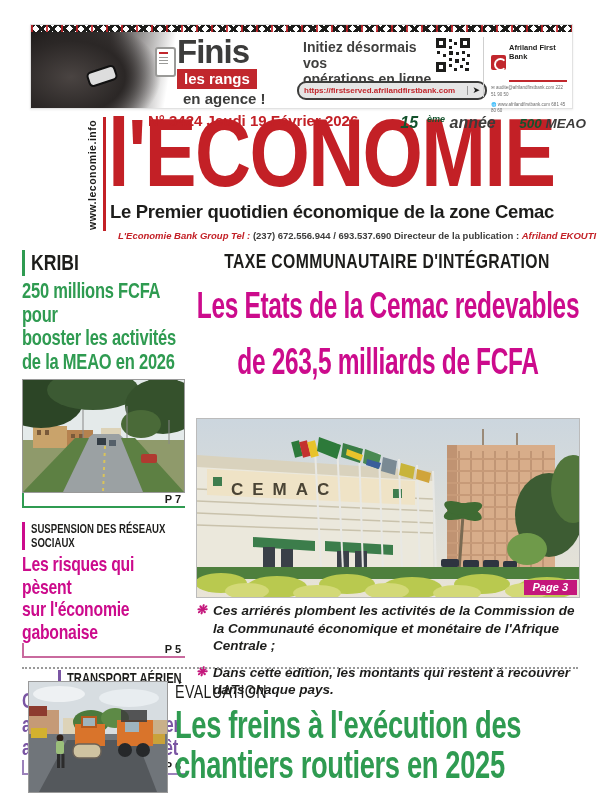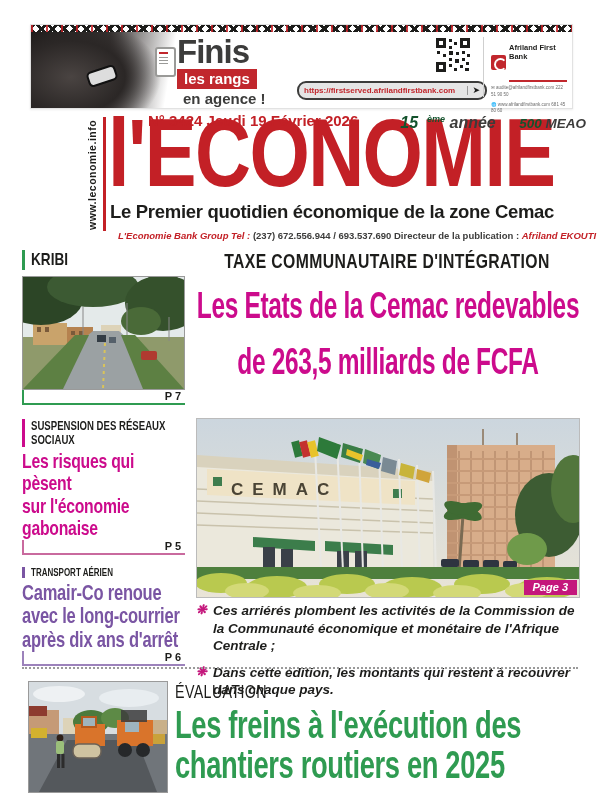--- a/index.html
+++ b/index.html
@@ -106,20 +106,24 @@
     <div class="ad-pattern"></div>
     <div class="ad-photo">
       <div class="ad-watch"></div>
     </div>
     <div class="ad-promo">
       <div class="ad-phone-icon"></div>
       <div class="ad-finis">Finis</div>
       <div class="ad-badge">les rangs</div>
       <div class="ad-agence">en agence !</div>
     </div>
+    <div class="ad-mid">
+      <div class="ad-msg pre">Initiez désormais vos
+opérations en ligne</div>
+    </div>
     <div class="ad-url-row">
       <span class="ad-url">https://firstserved.afrilandfirstbank.com</span>
       <span class="ad-cursor">➤</span>
     </div>
     <div class="ad-qr">
       <svg width="36" height="36" viewBox="0 0 36 36">
         <rect width="36" height="36" fill="#fff"></rect>
         <g fill="#1d1d1b">
           <rect x="1" y="1" width="10" height="10"></rect>
             <rect x="25" y="1" width="10" height="10"></rect>
@@ -174,22 +178,27 @@
   <div class="abs mast-pub">
     <span class="red">L'Economie Bank Group Tel :</span>
     <span>(237) 672.556.944  / 693.537.690</span>
     <span>Directeur de la publication :</span>
     <span class="red">Afriland EKOUTI</span>
   </div>
 
   <div class="abs sidebar">
 
     <div>
-      <div class="kicker-row" style="border-color:#2f9b51;font-size:17px;">
+      <div class="kicker-row" style="border-color:#2f9b51;font-size:22px;">
         <div class="cx80">KRIBI</div>
+      </div>
+      <div class="sb-headline" style="color:#2f9b51;font-size:22px;">
+        <div class="cx75 pre">250 millions FCFA pour
+booster les activités
+de la MEAO en 2026</div>
       </div>
       <svg class="sb-photo" width="161" height="112" viewBox="0 0 161 112">
         <rect width="161" height="112" fill="#e4eaea"></rect>
         <rect x="0" y="60" width="161" height="52" fill="#8f9a6b"></rect>
         <rect x="10" y="46" width="34" height="22" fill="#c9a36b"></rect>
         <rect x="44" y="50" width="26" height="18" fill="#b5824f"></rect>
         <rect x="78" y="48" width="20" height="16" fill="#ddd3b8"></rect>
         <g fill="#7a5a3a">
             <rect x="14" y="50" width="4" height="5"></rect>
             <rect x="22" y="50" width="4" height="5"></rect>
@@ -223,21 +232,21 @@
         <div class="cx80">SUSPENSION DES RÉSEAUX SOCIAUX</div>
       </div>
       <div class="sb-headline" style="color:#cc0b8c;font-size:21px;">
         <div class="cx75 pre">Les risques qui pèsent
 sur l'économie gabonaise</div>
       </div>
       <div class="pageref" style="border-bottom:2px solid #c96a9e;border-left:2px solid #c96a9e;">P 5</div>
     </div>
 
     <div style="margin-top:12px;">
-      <div class="kicker-row" style="border-color:#7a55a3;font-size:10px;">
+      <div class="kicker-row" style="border-color:#7a55a3;font-size:14px;margin-left:36px;">
         <div class="cx80">TRANSPORT AÉRIEN</div>
       </div>
       <div class="sb-headline" style="color:#7a55a3;font-size:22px;">
         <div class="cx75 pre">Camair-Co renoue
 avec le long-courrier
 après dix ans d'arrêt</div>
       </div>
       <div class="pageref" style="border-bottom:2px solid #9c82bb;border-left:2px solid #9c82bb;">P 6</div>
     </div>
   </div>

